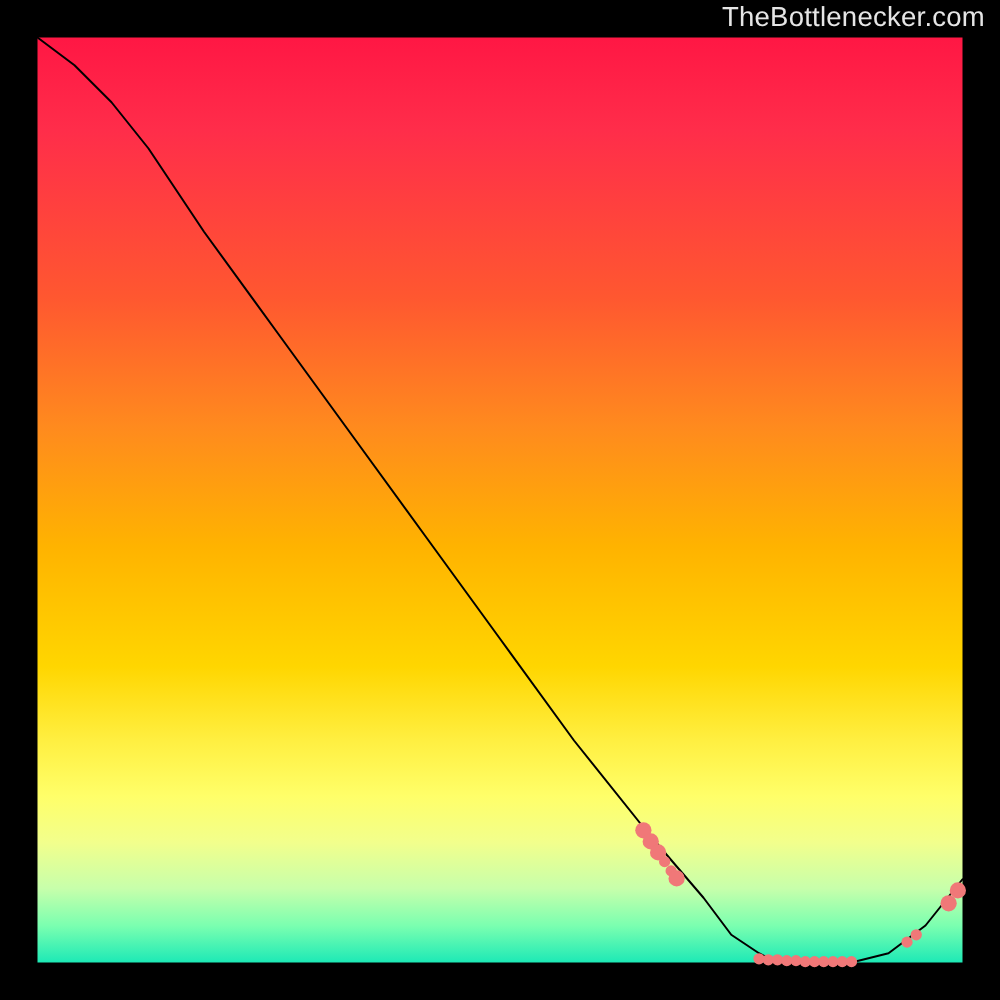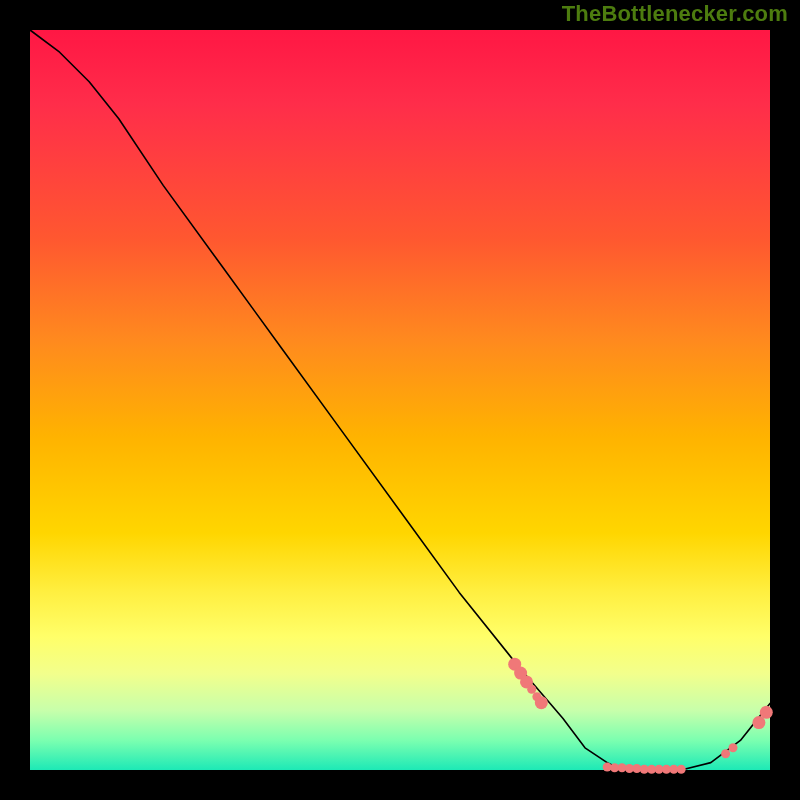--- a/index.html
+++ b/index.html
@@ -14,23 +14,23 @@
   .frame {
     position: relative;
     width: 800px;
     height: 800px;
     background: #000;
   }
   .brand {
     position: absolute;
     top: 1px;
     right: 12px;
-    color: #4d7c0f;
+    color: #e5e5e5;
     font-size: 22px;
-    font-weight: 700;
+    font-weight: 400;
     letter-spacing: 0.2px;
   }
   .plot-box {
     position: absolute;
     left: 30px;
     top: 30px;
     width: 740px;   
     height: 740px;
     
     background: linear-gradient(

